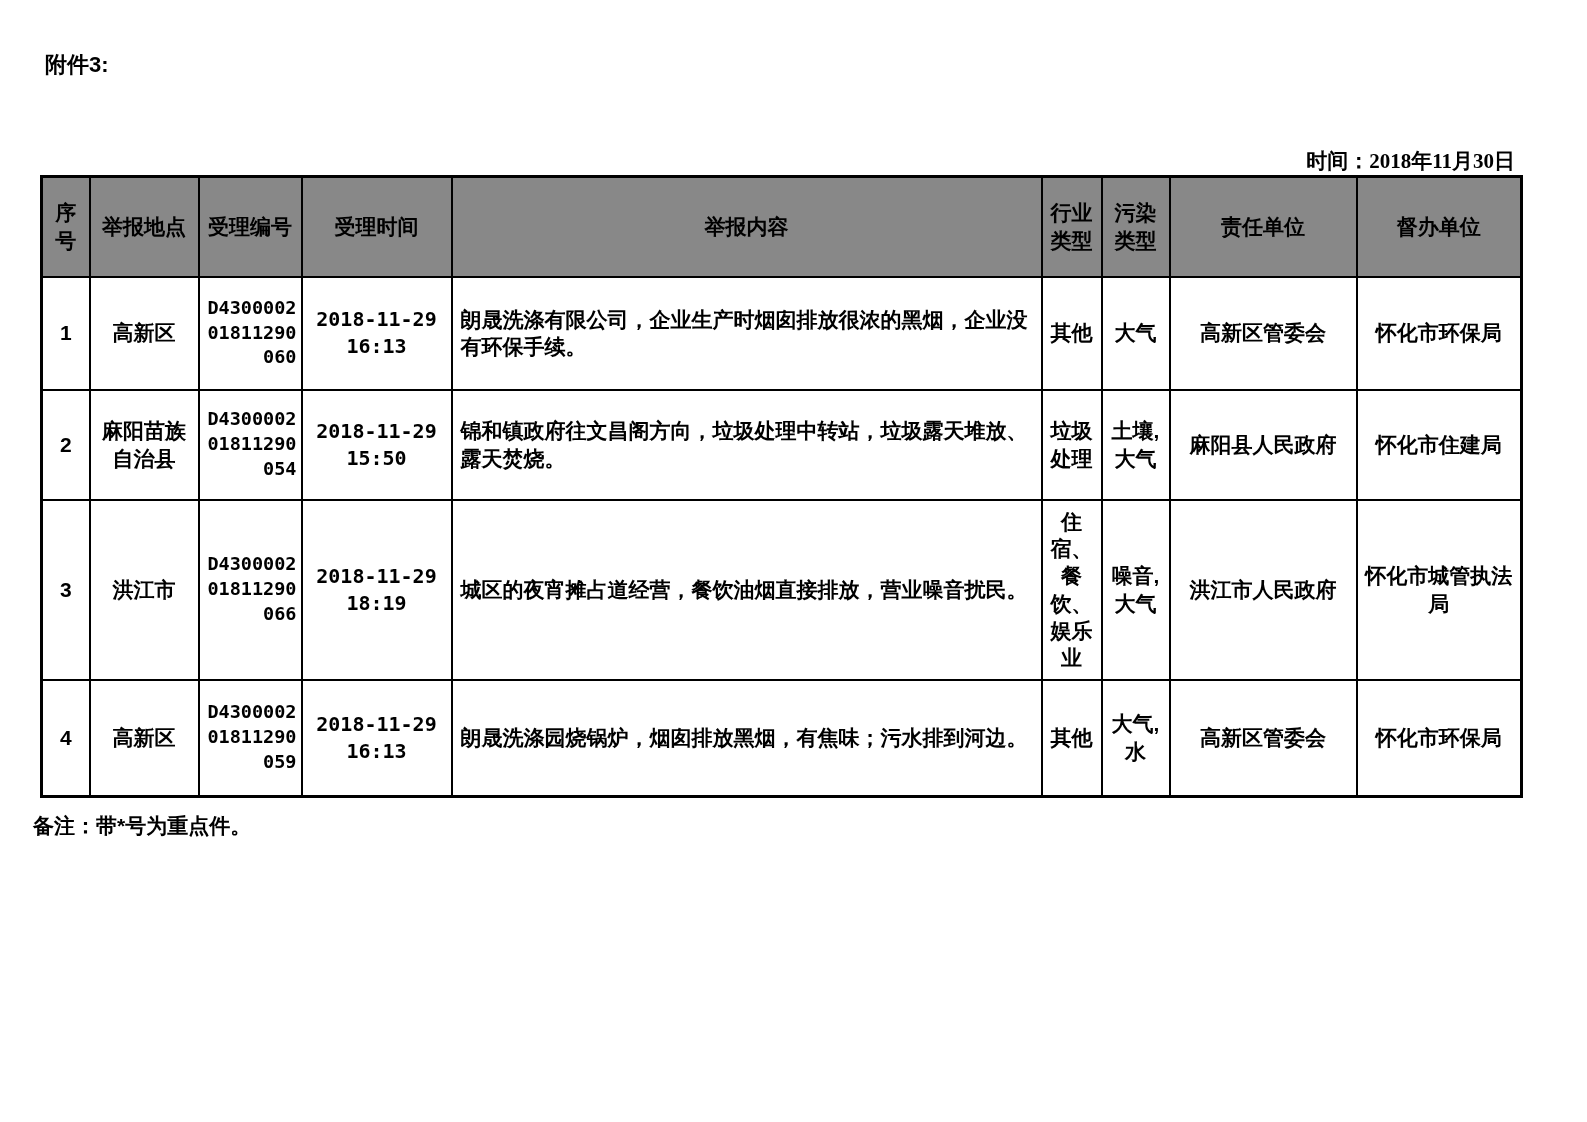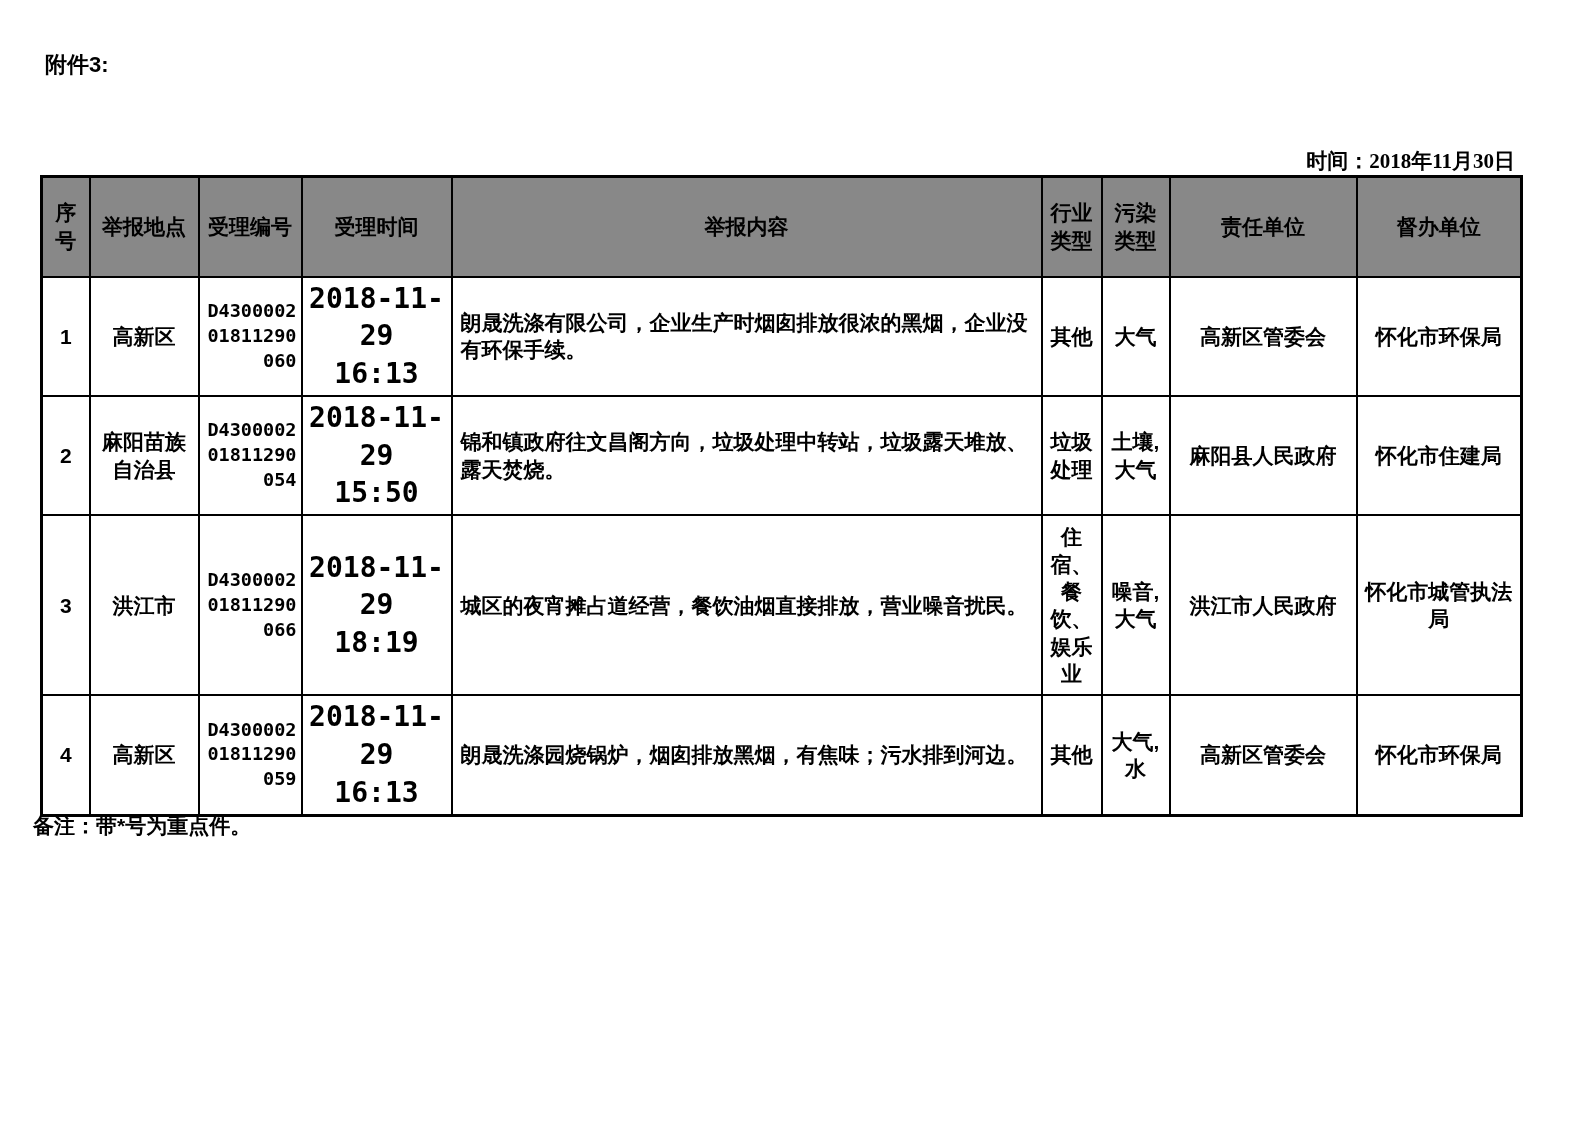--- a/index.html
+++ b/index.html
@@ -44,21 +44,21 @@
   tr.r3 { height: 180px; }
   tr.r4 { height: 117px; }
 
   td.content { text-align: left; padding: 4px 8px; }
   td.caseno {
     font-family: "DejaVu Sans Mono", "Liberation Mono", monospace;
     font-size: 18.5px; word-break: break-all; padding: 2px 4px; line-height: 1.35; text-align: right;
   }
   td.time {
     font-family: "DejaVu Sans Mono", "Liberation Mono", monospace;
-    font-size: 28px; line-height: 1.35;
+    font-size: 20px; line-height: 1.35;
   }
 
   .note {
     position: absolute; left: 33px; top: 812px;
     font-size: 21px; font-weight: bold;
   }
   .pagefooter {
     position: absolute; top: 1042px; left: 0; width: 100%;
     text-align: center; font-size: 15px;
     font-family: "Liberation Serif", serif;

